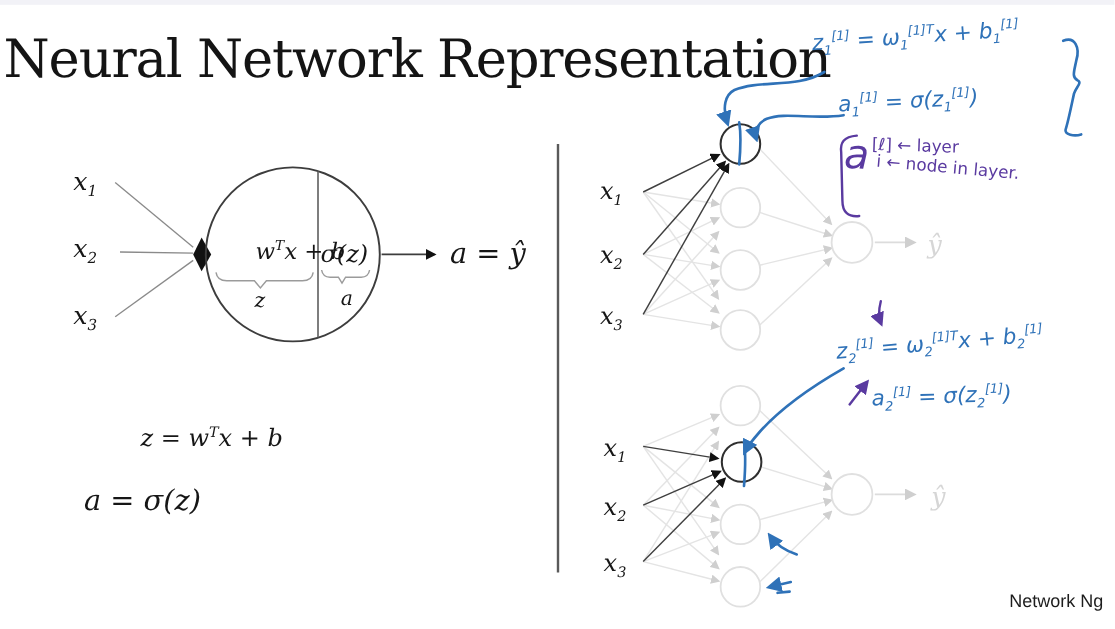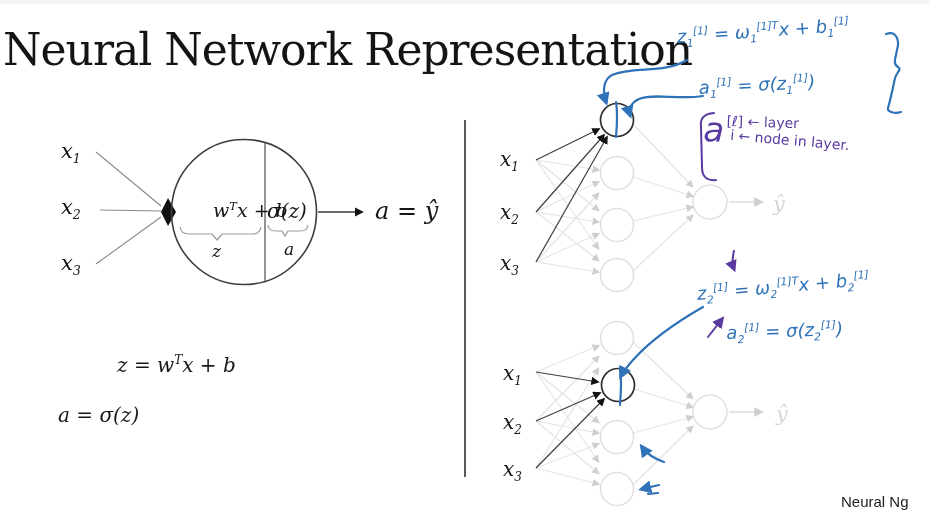--- a/index.html
+++ b/index.html
@@ -140,21 +140,21 @@
 
   <div class="math" style="left:61px;top:139px;font-size:21px;">x<sub>1</sub></div>
   <div class="math" style="left:61px;top:195px;font-size:21px;">x<sub>2</sub></div>
   <div class="math" style="left:61px;top:251px;font-size:21px;">x<sub>3</sub></div>
   <div class="math" style="left:177px;top:199px;font-size:19px;margin-left:36px;">w<sup>T</sup>x + b</div>
   <div class="math" style="left:267px;top:199px;font-size:20px;">σ(z)</div>
   <div class="math" style="left:212px;top:241px;font-size:17px;">z</div>
   <div class="math" style="left:284px;top:239px;font-size:17px;">a</div>
   <div class="math" style="left:375px;top:197px;font-size:24px;">a = ŷ</div>
   <div class="math" style="left:85px;top:353px;font-size:20px;margin-left:32px;">z = w<sup>T</sup>x + b</div>
-  <div class="math" style="left:58px;top:403px;font-size:20px;">a = σ(z)</div>
+  <div class="math" style="left:70px;top:403px;font-size:24px;">a = σ(z)</div>
 
   <div class="math" style="left:500px;top:147px;font-size:20px;">x<sub>1</sub></div>
   <div class="math" style="left:500px;top:200px;font-size:20px;">x<sub>2</sub></div>
   <div class="math" style="left:500px;top:251px;font-size:20px;">x<sub>3</sub></div>
   <div class="math ghost" style="left:773px;top:192px;font-size:21px;">ŷ</div>
 
   <div class="math" style="left:503px;top:361px;font-size:20px;">x<sub>1</sub></div>
   <div class="math" style="left:503px;top:410px;font-size:20px;">x<sub>2</sub></div>
   <div class="math" style="left:503px;top:457px;font-size:20px;">x<sub>3</sub></div>
   <div class="math ghost" style="left:776px;top:402px;font-size:21px;">ŷ</div>
@@ -165,14 +165,14 @@
   <div class="hw" style="left:726px;top:322px;font-size:18px;transform:rotate(-2deg);">a<sub>2</sub><sup>[1]</sup> = σ(z<sub>2</sub><sup>[1]</sup>)</div>
 
   <div id="pnote">
     <span class="base">a</span>
     <span class="stack">
       <span class="ln1">[ℓ] ← layer</span>
       <span class="ln2">i ← node in layer.</span>
     </span>
   </div>
 
-  <div id="credit">Neural Ng</div>
+  <div id="credit">Network Ng</div>
 </div>
 
 </body></html>

